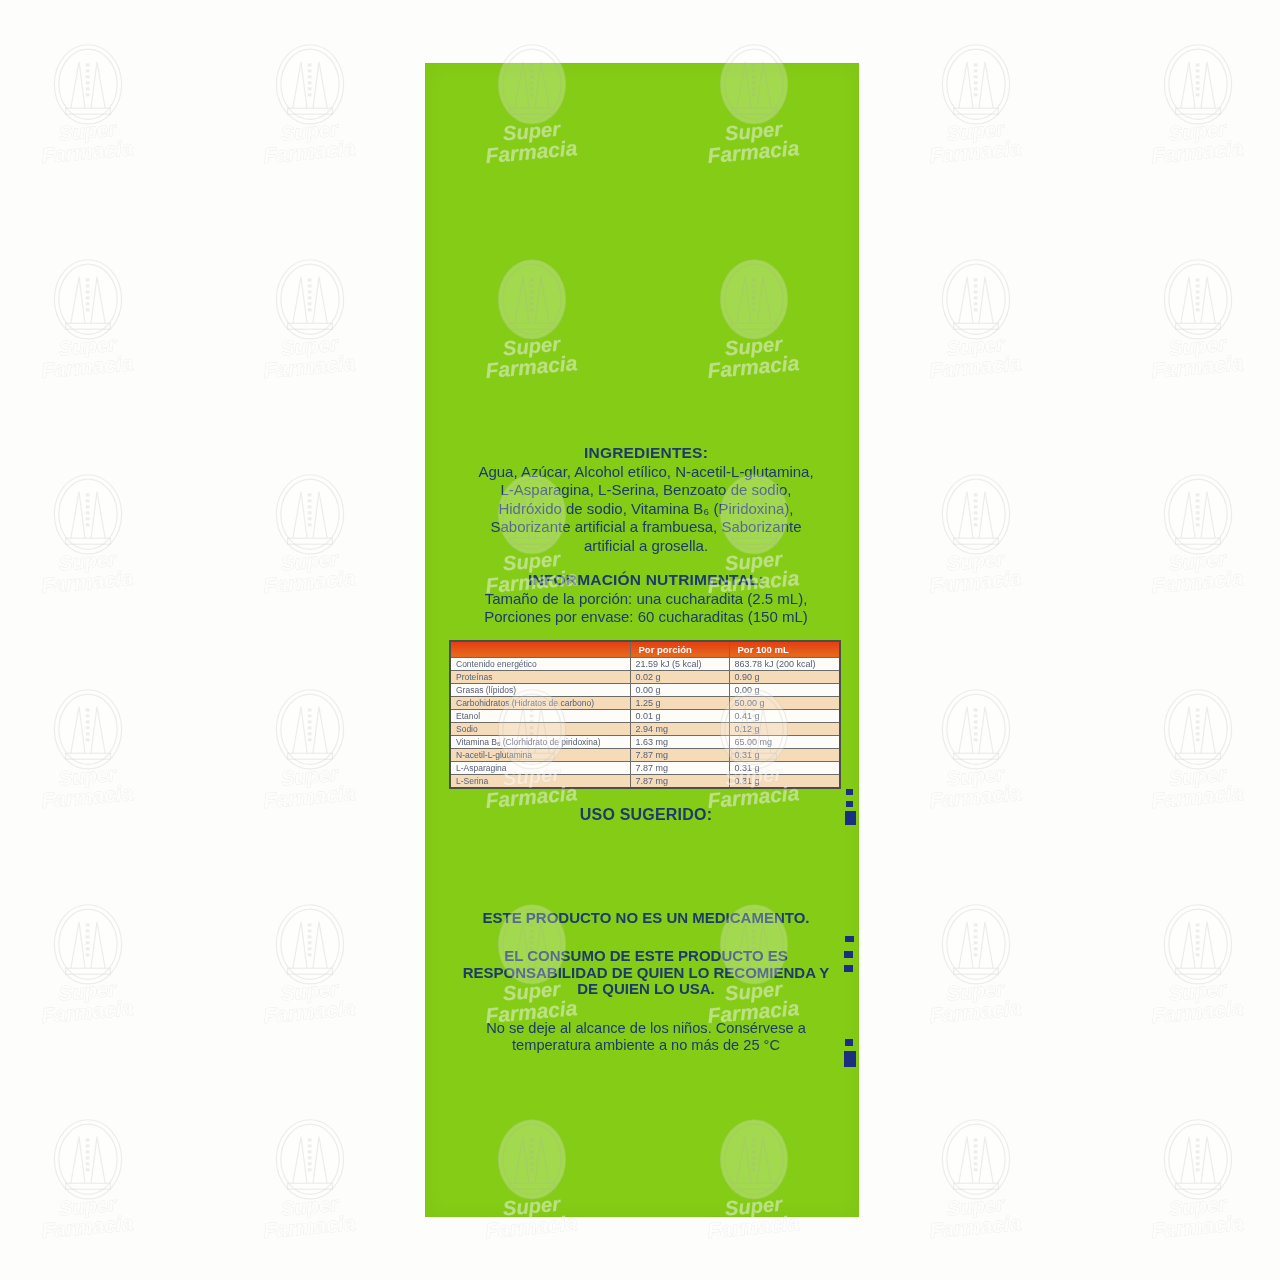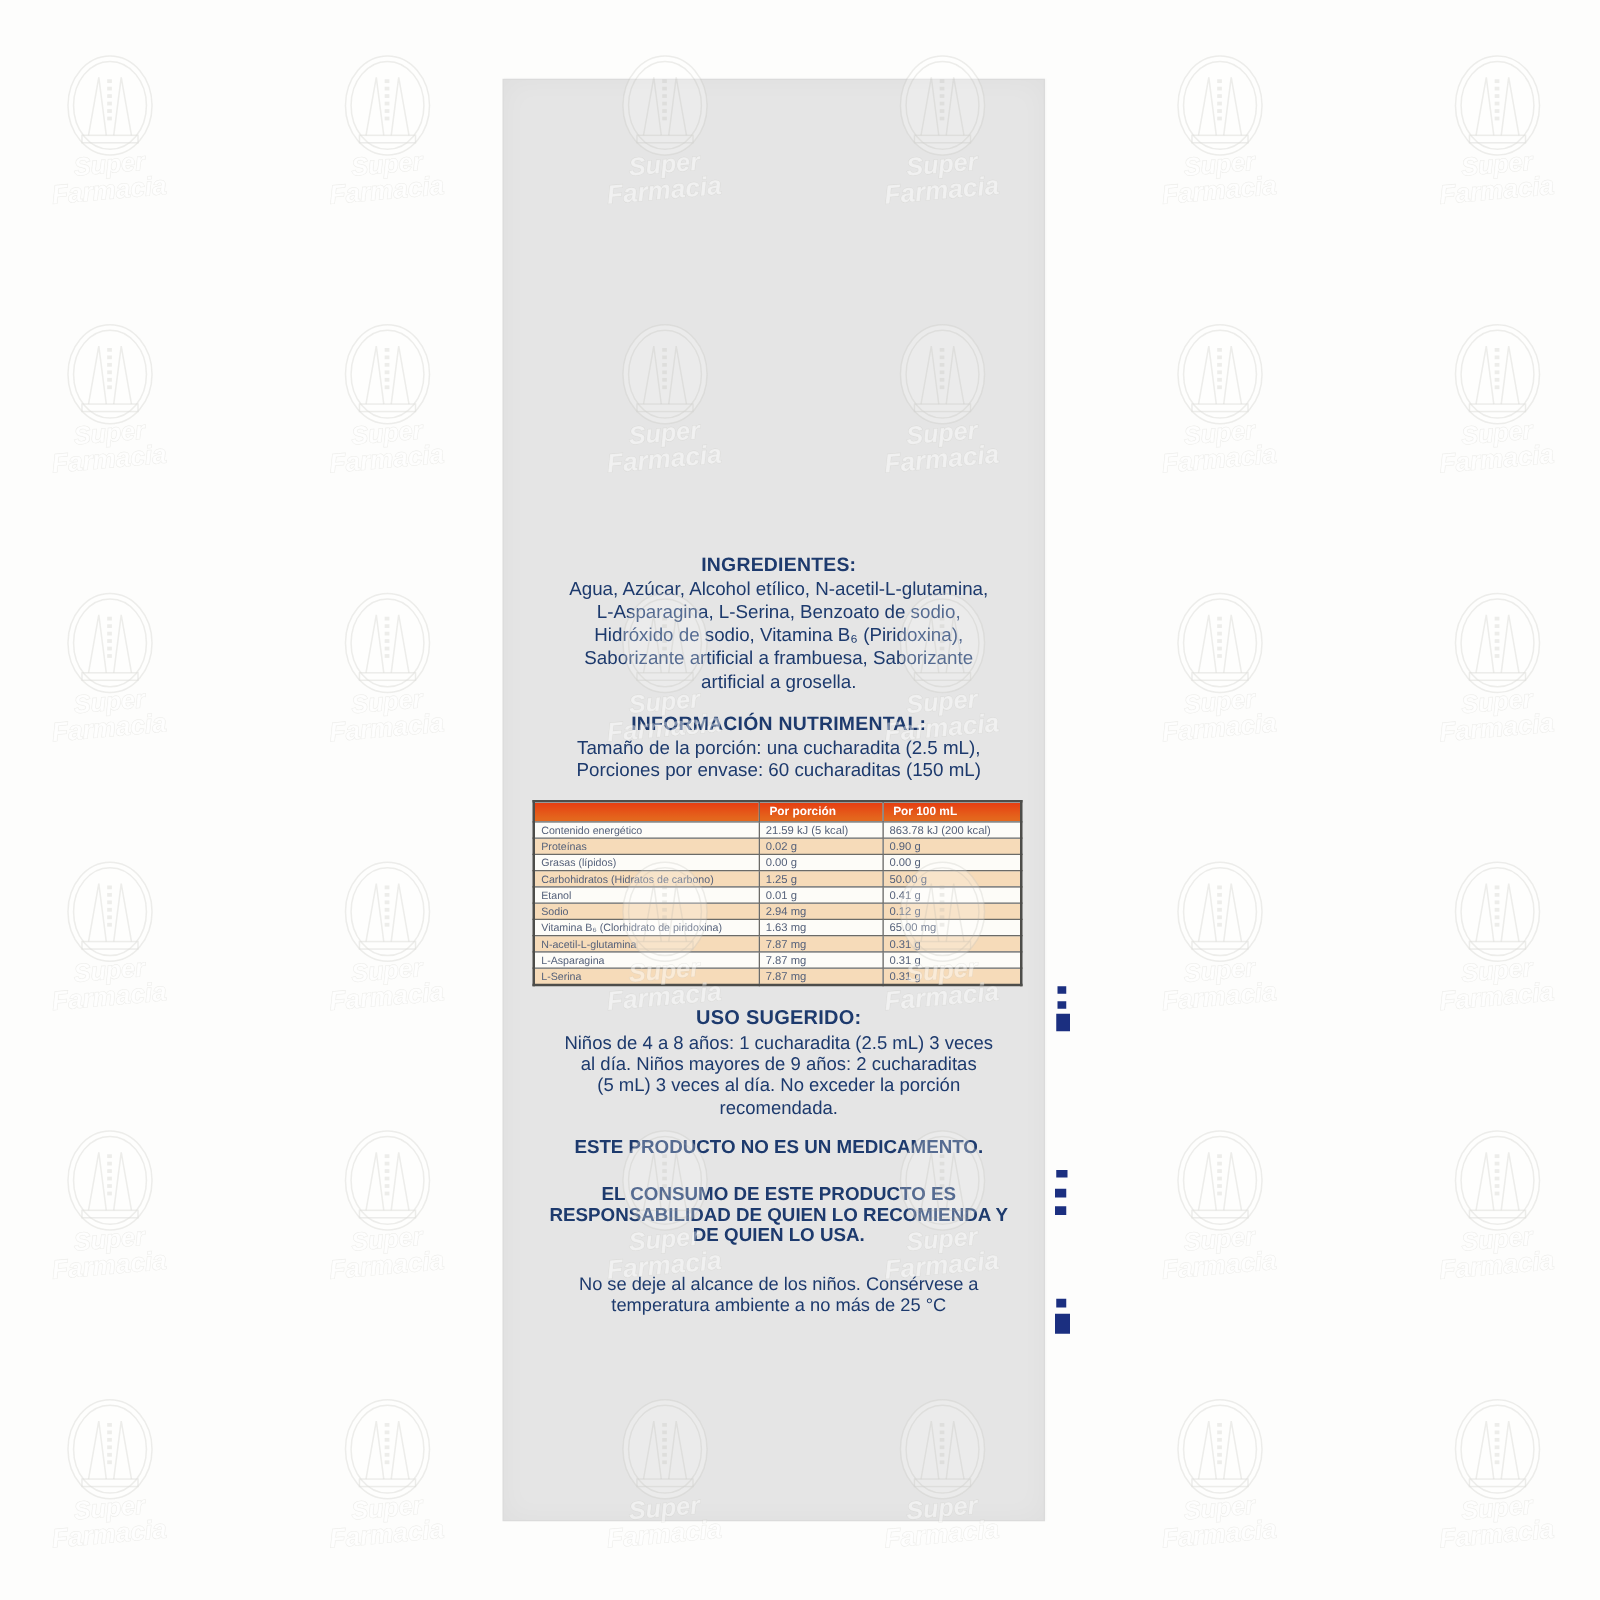--- a/index.html
+++ b/index.html
@@ -10,22 +10,22 @@
     --table-header-text:#ffffff;
     --row-bg:#fdfcf8;
     --row-alt-bg:#f6dbb9;
     --registration-mark:#1b2f80;
   }
   html,body{margin:0;padding:0;background:#ffffff;}
   body{font-family:"Liberation Sans","DejaVu Sans",sans-serif;}
   .stage{position:relative;width:1280px;height:1280px;margin:0 auto;background:#fdfdfc;overflow:hidden;}
 
   
-  .pkg{position:absolute;left:402px;top:63px;width:432px;height:1152px;
-       background:#e5e5e5;border:1px solid rgba(0,0,0,0.045);
+  .pkg{position:absolute;left:425px;top:63px;width:432px;height:1152px;
+       background:#84cc16;border:1px solid rgba(0,0,0,0.045);
        box-shadow:inset 0 0 22px rgba(0,0,0,0.03), 1px 0 2px rgba(0,0,0,0.04);
        z-index:1;}
 
   .blk{position:absolute;left:4px;right:-4px;text-align:center;color:var(--label-text);}
   .hd{font-weight:bold;font-size:15.5px;letter-spacing:.2px;}
   .txt{font-size:15px;line-height:18.4px;}
   .bold{font-weight:bold;}
 
   .ingredients-heading{top:380px;}
   .ingredients-lines{top:399px;}
@@ -169,26 +169,20 @@
           </tr>
         <tr>
             <td>L-Serina</td>
             <td>7.87 mg</td>
             <td>0.31 g</td>
           </tr>
       </tbody>
     </table>
 
     <div class="blk hd uso-heading">USO SUGERIDO:</div>
-    <div class="blk txt uso-lines">
-      <div>Niños de 4 a 8 años: 1 cucharadita (2.5 mL) 3 veces</div>
-      <div>al día. Niños mayores de 9 años: 2 cucharaditas</div>
-      <div>(5 mL) 3 veces al día. No exceder la porción</div>
-      <div>recomendada.</div>
-    </div>
 
     <div class="blk bold notice1">ESTE PRODUCTO NO ES UN MEDICAMENTO.</div>
 
     <div class="blk bold notice2">
       <div>EL CONSUMO DE ESTE PRODUCTO ES</div>
       <div>RESPONSABILIDAD DE QUIEN LO RECOMIENDA Y</div>
       <div>DE QUIEN LO USA.</div>
     </div>
 
     <div class="blk txt storage">

